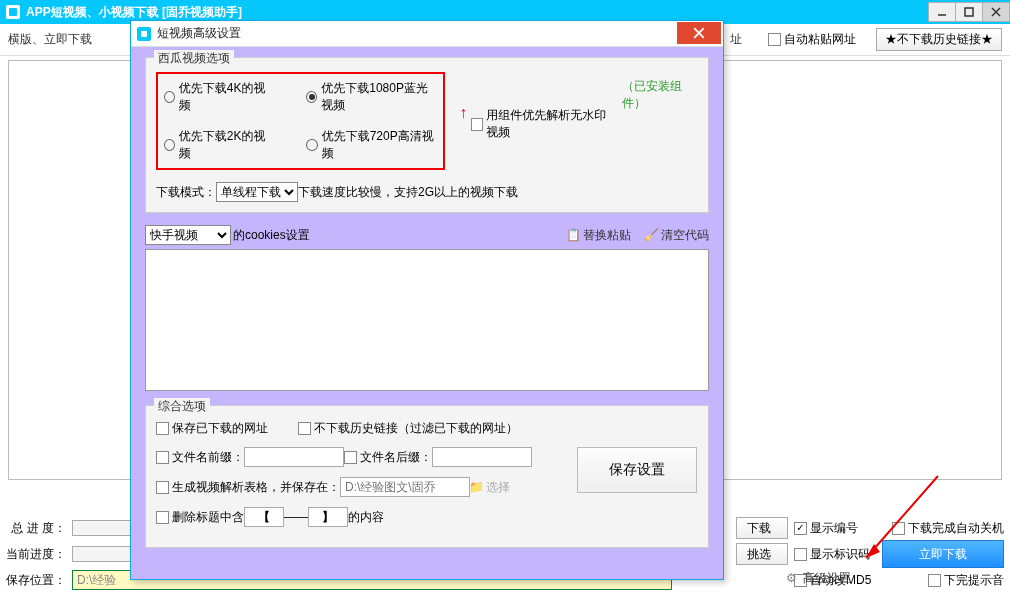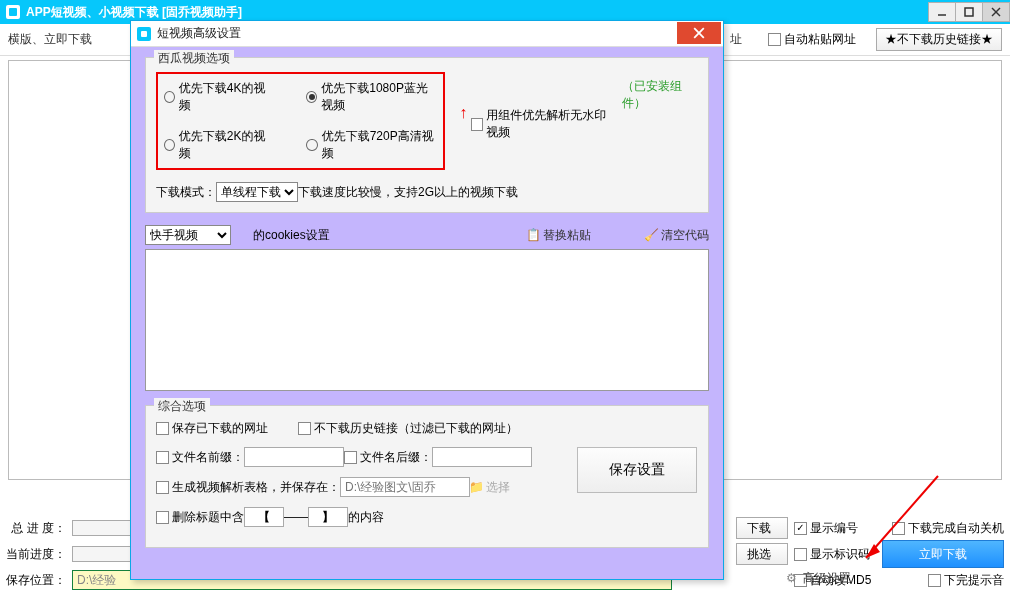--- a/index.html
+++ b/index.html
@@ -58,21 +58,21 @@
 .radio .dot { width: 12px; height: 12px; border: 1px solid #666; border-radius: 50%; display: inline-flex; align-items: center; justify-content: center; }
 .radio .dot.sel::after { content: ""; width: 6px; height: 6px; background: #333; border-radius: 50%; }
 
 .right-opts { margin-left: 16px; display: flex; flex-direction: row; gap: 6px; padding-top: 6px; position: relative; }
 .green { color: #2a9d2a; }
 .red-arrow { position: absolute; left: -12px; top: 32px; color: #e00; font-size: 16px; }
 
 .mode-row { margin-top: 12px; display: flex; align-items: center; }
 select { border: 1px solid #888; height: 20px; background: #fff; }
 
-.cookies-row { display: flex; align-items: center; gap: 22px; margin: 12px 0 4px; }
+.cookies-row { display: flex; align-items: center; gap: 2px; margin: 12px 0 4px; }
 .link-btn { color: #333; display: inline-flex; align-items: center; gap: 2px; }
 .link-btn .ico { width: 14px; height: 14px; display: inline-flex; align-items: center; justify-content: center; }
 .textarea { border: 1px solid #999; background: #fff; height: 142px; }
 
 .comp-row { display: flex; align-items: center; gap: 0; margin-bottom: 10px; }
 .comp-row input[type=text] { border: 1px solid #aaa; height: 20px; padding: 0 4px; }
 .gray { color: #aaa; }
 
 .save-btn { position: absolute; right: 26px; bottom: 86px; width: 120px; height: 46px; border: 1px solid #bbb; background: linear-gradient(#fdfdfd,#eee); font-size: 14px; display: flex; align-items: center; justify-content: center; }
 

